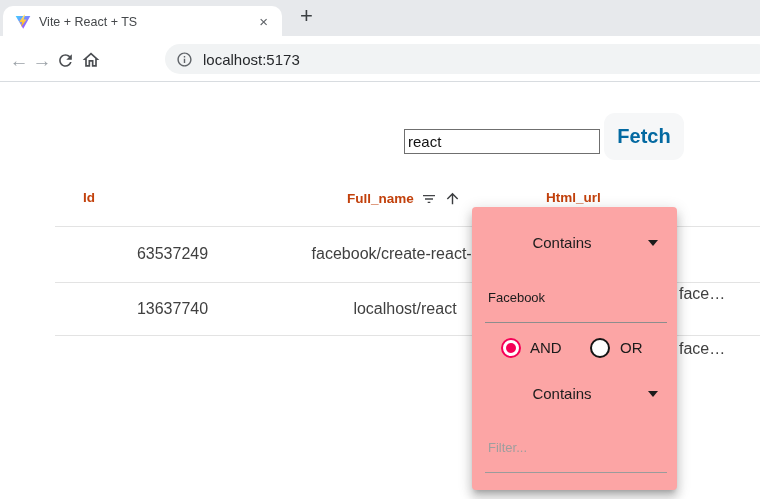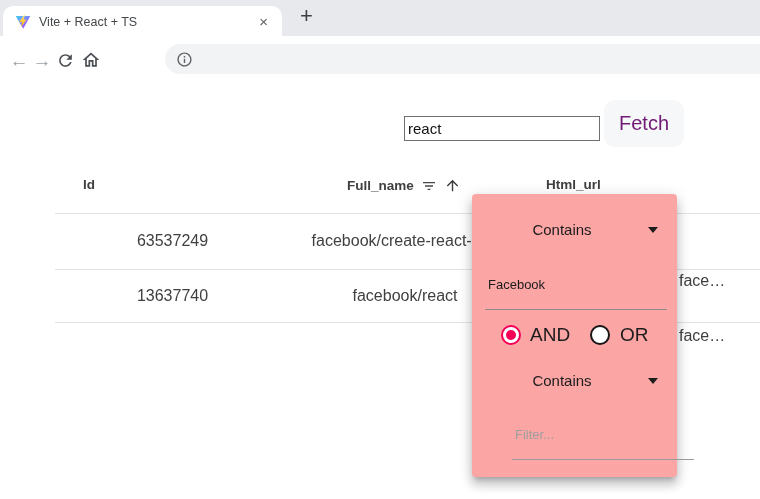--- a/index.html
+++ b/index.html
@@ -22,32 +22,32 @@
   .nav { position:absolute; top:14px; width:22px; height:22px; line-height:22px; text-align:center; font-size:19px; color:#9aa0a6; }
   .nav.back { left:8px; } .nav.fwd { left:31px; }
   .icon-reload { position:absolute; left:56px; top:15px; }
   .icon-home  { position:absolute; left:81px; top:14px; }
   .addressbar {
     position:absolute; left:165px; right:-12px; top:8px; height:30px; background:#f1f3f4;
     border-radius:15px; display:flex; align-items:center; padding-left:11px; gap:10px;
   }
   .url { font-size:15px; color:#26282b; }
   
-  .page { position:absolute; top:80px; left:0; width:760px; height:388px; background:#fff; }
+  .page { position:absolute; top:93px; left:0; width:760px; height:388px; background:#fff; }
   .search {
     position:absolute; left:404px; top:36px; width:196px; height:25px;
     border:1.5px solid #6f6f6f; border-radius:0; font-size:15px; padding:0 3px;
     font-family:inherit; color:#111; background:#fff;
   }
   .fetch {
     position:absolute; left:604px; top:20px; width:80px; height:47px;
     background:#f6f7f8; border:none; border-radius:11px;
-    font-family:inherit; font-size:20px; font-weight:normal; color:#701a75;
+    font-family:inherit; font-size:20px; font-weight:bold; color:#0369a1;
   }
-  .th { position:absolute; font-size:13.5px; font-weight:bold; color:#404040; white-space:nowrap; }
+  .th { position:absolute; font-size:13.5px; font-weight:bold; color:#c2410c; white-space:nowrap; }
   .th-id   { left:83px;  top:97px; }
   .th-full { left:315px; top:97px; display:flex; align-items:center; gap:7px;padding-left:32px; }
   .th-html { left:546px; top:97px; }
   .hr { position:absolute; left:55px; width:705px; height:1px; background:#e3e3e3; }
   .hr1 { top:133px; } .hr2 { top:189px; } .hr3 { top:242px; }
   .cell { position:absolute; font-size:16px; color:#404040; white-space:nowrap; }
   .c-id  { left:55px;  width:235px; text-align:center; }
   .c-fn  { left:290px; width:230px; text-align:center; }
   .c-url { left:679px;margin-top:40px; }
   .r1 { top:152px; } .r2 { top:207px; }
@@ -62,32 +62,32 @@
   .caret {
     position:absolute; width:0; height:0;
     border-left:5px solid transparent; border-right:5px solid transparent; border-top:6px solid #1c1c1c;
   }
   .caret1 { left:176px; top:33px; } .caret2 { left:176px; top:184px; }
   .flt-input {
     position:absolute; left:13px; width:182px; border:none; border-bottom:1px solid #8d8d8d;
     font-family:inherit; font-size:13px; color:#1c1c1c; background:transparent; padding:0 0 0 3px; outline:none;
   }
   .flt-top { top:66px; height:50px; }
-  .flt-bottom { top:215px; height:51px; border-bottom-color:#9b9b9b;margin-left:27px; }
+  .flt-bottom { top:215px; height:51px; border-bottom-color:#9b9b9b; }
   .flt-bottom::placeholder { color:#9e9e9e; opacity:1; }
   .radio {
     position:absolute; width:20px; height:20px; border-radius:50%; border:2px solid #151515; background:#fff;
   }
   .radio.checked { border-color:var(--accent,#f50057); }
   .radio.checked::after {
     content:""; position:absolute; left:3px; top:3px; width:10px; height:10px;
     border-radius:50%; background:var(--accent,#f50057);
   }
   .radio-and { left:29px; top:131px; } .radio-or { left:118px; top:131px; }
-  .radio-label { position:absolute; font-size:19px; color:#1b1b1b; line-height:20px; top:131px; }
+  .radio-label { position:absolute; font-size:15px; color:#1b1b1b; line-height:20px; top:131px; }
   .lbl-and { left:58px; } .lbl-or { left:148px; }
   svg { display:block; }
 </style>
 </head>
 <body>
 
 <div id="app">
 
   <div class="tabstrip">
     <div class="tab">
@@ -117,20 +117,21 @@
     <svg class="icon-reload" width="19" height="19" viewBox="0 0 24 24" fill="#4a4d51">
       <path d="M17.65 6.35C16.2 4.9 14.21 4 12 4c-4.42 0-7.99 3.58-7.99 8s3.57 8 7.99 8c3.73 0 6.84-2.55 7.73-6h-2.08c-.82 2.33-3.04 4-5.65 4-3.31 0-6-2.69-6-6s2.69-6 6-6c1.66 0 3.14.69 4.22 1.78L13 11h7V4l-2.35 2.35z"></path>
     </svg>
     <svg class="icon-home" width="20" height="20" viewBox="0 0 24 24" fill="#4a4d51">
       <path d="M12 5.69l5 4.5V18h-2v-6H9v6H7v-7.81l5-4.5M12 3L2 12h3v8h6v-6h2v6h6v-8h3L12 3z"></path>
     </svg>
     <div class="addressbar">
       <svg width="17" height="17" viewBox="0 0 24 24" fill="#5f6368">
         <path d="M11 7h2v2h-2zm0 4h2v6h-2zm1-9C6.48 2 2 6.48 2 12s4.48 10 10 10 10-4.48 10-10S17.52 2 12 2zm0 18c-4.41 0-8-3.59-8-8s3.59-8 8-8 8 3.59 8 8-3.59 8-8 8z"></path>
       </svg>
+      <span class="url">localhost:5173</span>
     </div>
   </div>
 
   <div class="page">
 
     <input class="search" type="text" value="react" style="">
     <button class="fetch">Fetch</button>
 
     <div class="th th-id">Id</div>
     <div class="th th-full">
@@ -146,21 +147,21 @@
 
     <div class="hr hr1"></div>
     <div class="hr hr2"></div>
     <div class="hr hr3"></div>
 
     <div class="cell c-id r1">63537249</div>
     <div class="cell c-fn r1">facebook/create-react-app</div>
     <div class="cell c-url r1">face…</div>
 
     <div class="cell c-id r2">13637740</div>
-    <div class="cell c-fn r2">facebook/react</div>
+    <div class="cell c-fn r2">localhost/react</div>
     <div class="cell c-url r2">face…</div>
 
     <div class="popup">
       <div class="op op1">Contains</div>
       <span class="caret caret1"></span>
 
       <input class="flt-input flt-top" type="text" value="Facebook" style="">
 
       <span class="radio checked radio-and"></span>
       <span class="radio-label lbl-and">AND</span>

